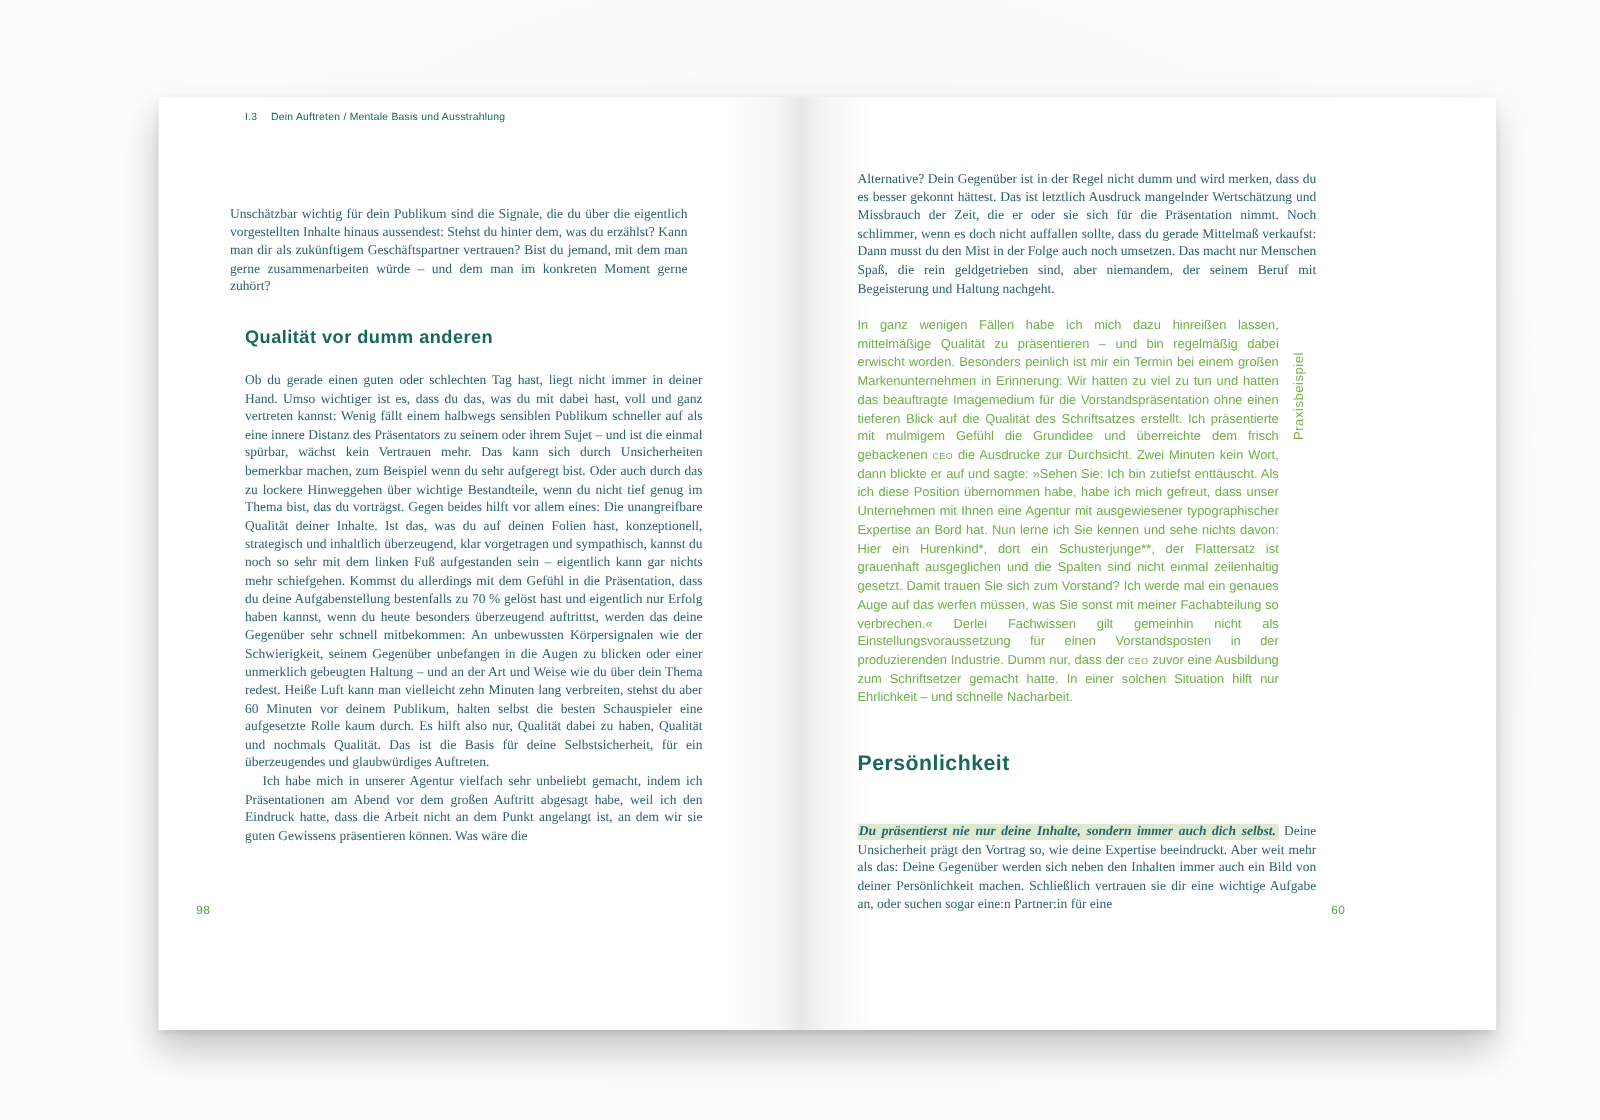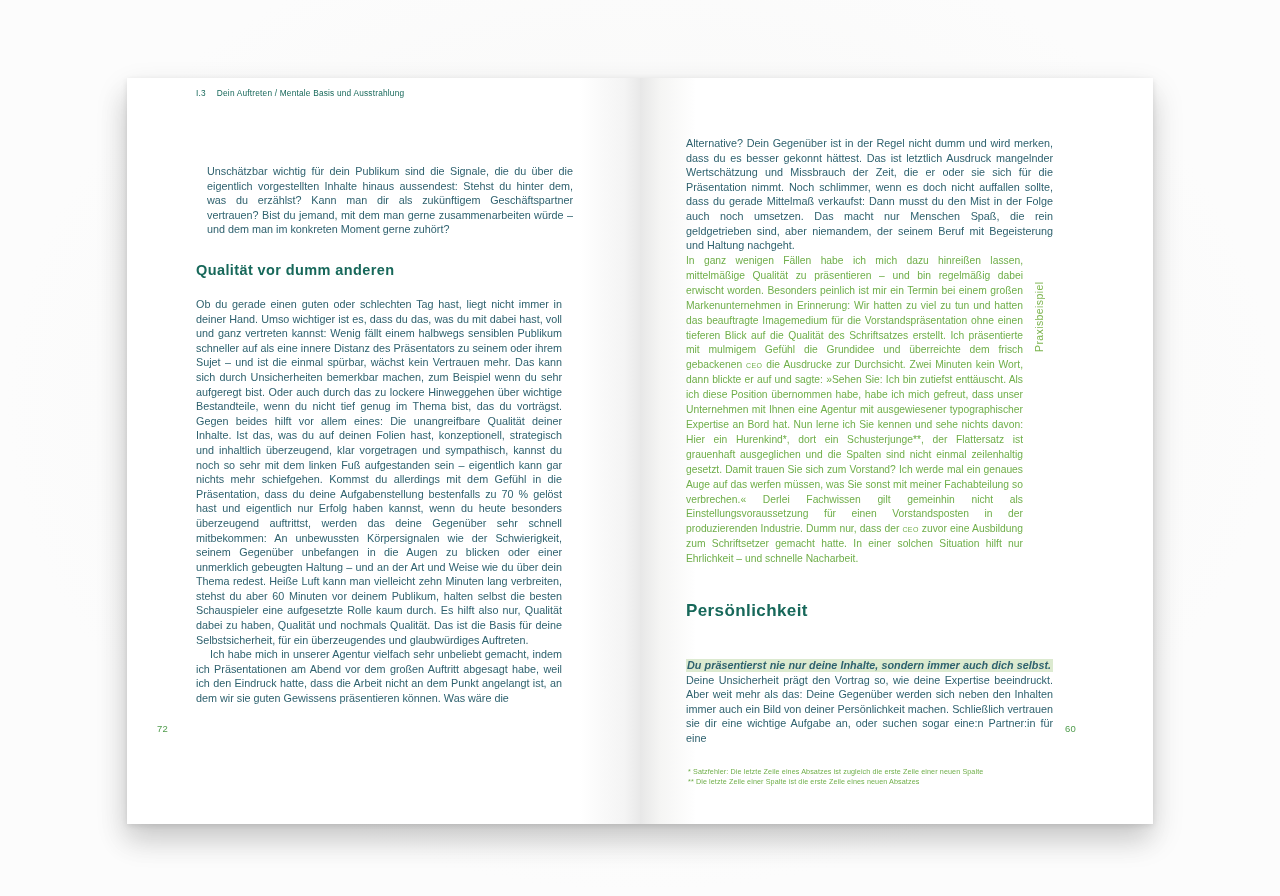--- a/index.html
+++ b/index.html
@@ -7,43 +7,44 @@
     width: 1280px; height: 896px;
     overflow: hidden;
     background: radial-gradient(ellipse at 50% 45%, #f6f6f5 0%, #fcfcfc 70%);
     font-family: "Liberation Sans", sans-serif;
   }
   .book {
     position: absolute; left: 127px; top: 78px;
     width: 1026px; height: 746px;
     box-shadow: 0 14px 30px rgba(0,0,0,.16), -4px 18px 26px rgba(0,0,0,.07), 0 2px 6px rgba(0,0,0,.10);
     background: #fff;
+    padding-left: 44px;
   }
   .page { position: absolute; top: 0; height: 100%; width: 513px; }
   .page.left  { left: 0;     background: linear-gradient(to right, #ffffff 0%, #ffffff 88%, #f4f4f4 97%, #e9e9e9 100%); }
   .page.right { left: 513px; background: linear-gradient(to right, #e7e7e7 0%, #f5f5f4 4%, #ffffff 11%); }
 
   
   .serif {
-    font-family: Liberation Sans, sans-serif;
+    font-family: Liberation Serif, serif;
     color: #2e616e;
     font-size: 10.8px; line-height: 14.6px;
     text-align: justify;
     hyphens: auto; -webkit-hyphens: auto;
   }
   .teal-head {
     font-family: "Liberation Sans", sans-serif;
     color: #17685a; font-weight: 700; letter-spacing: .4px;
   }
 
   
   .running-header { position: absolute; left: 69px; top: 10px; font-size: 8.3px; color: #17685a; letter-spacing: .2px; }
   .running-header .chap { margin-right: 11px; }
   .page-title { position: absolute; left: 69px; top: 52px; font-size: 17.5px; }
-  .intro { position: absolute; left: 80px; top: 86px; width: 366px; }
+  .intro { position: absolute; left: 57px; top: 86px; width: 366px; }
   .sec-head-quality { position: absolute; left: 69px; top: 184px; font-size: 14.5px; }
   .body-left { position: absolute; left: 69px; top: 219px; width: 366px; }
   .body-left .p2 { text-indent: 14px; }
   .pagenum { position: absolute; font-size: 9.5px; color: #4e9b4b; letter-spacing: .3px; }
   .pagenum.left-n  { left: 30px;  top: 645px; }
   .pagenum.right-n { left: 425px; top: 645px; }
 
   
   .cont-para { position: absolute; left: 46px; top: 58px; width: 367px; }
   .praxis {
@@ -81,36 +82,32 @@
 
     <div class="intro serif">Unschätzbar wichtig für dein Publikum sind die Signale, die du über die eigentlich vorgestellten Inhalte hinaus aussendest: Stehst du hinter dem, was du erzählst? Kann man dir als zukünftigem Geschäftspartner vertrauen? Bist du jemand, mit dem man gerne zusammenarbeiten würde – und dem man im konkreten Moment gerne zuhört?</div>
 
     <div class="sec-head-quality teal-head">Qualität vor dumm anderen</div>
 
     <div class="body-left">
       <div class="serif p1">Ob du gerade einen guten oder schlechten Tag hast, liegt nicht immer in deiner Hand. Umso wichtiger ist es, dass du das, was du mit dabei hast, voll und ganz vertreten kannst: Wenig fällt einem halbwegs sensiblen Publikum schneller auf als eine innere Distanz des Präsentators zu seinem oder ihrem Sujet – und ist die einmal spürbar, wächst kein Vertrauen mehr. Das kann sich durch Unsicherheiten bemerkbar machen, zum Beispiel wenn du sehr aufgeregt bist. Oder auch durch das zu lockere Hinweggehen über wichtige Bestandteile, wenn du nicht tief genug im Thema bist, das du vorträgst. Gegen beides hilft vor allem eines: Die unangreifbare Qualität deiner Inhalte. Ist das, was du auf deinen Folien hast, konzeptionell, strategisch und inhaltlich überzeugend, klar vorgetragen und sympathisch, kannst du noch so sehr mit dem linken Fuß aufgestanden sein – eigentlich kann gar nichts mehr schiefgehen. Kommst du allerdings mit dem Gefühl in die Präsentation, dass du deine Aufgabenstellung bestenfalls zu 70 % gelöst hast und eigentlich nur Erfolg haben kannst, wenn du heute besonders überzeugend auftrittst, werden das deine Gegenüber sehr schnell mitbekommen: An unbewussten Körpersignalen wie der Schwierigkeit, seinem Gegenüber unbefangen in die Augen zu blicken oder einer unmerklich gebeugten Haltung – und an der Art und Weise wie du über dein Thema redest. Heiße Luft kann man vielleicht zehn Minuten lang verbreiten, stehst du aber 60 Minuten vor deinem Publikum, halten selbst die besten Schauspieler eine aufgesetzte Rolle kaum durch. Es hilft also nur, Qualität dabei zu haben, Qualität und nochmals Qualität. Das ist die Basis für deine Selbstsicherheit, für ein überzeugendes und glaubwürdiges Auftreten.</div>
       <div class="serif p2">Ich habe mich in unserer Agentur vielfach sehr unbeliebt gemacht, indem ich Präsentationen am Abend vor dem großen Auftritt abgesagt habe, weil ich den Eindruck hatte, dass die Arbeit nicht an dem Punkt angelangt ist, an dem wir sie guten Gewissens präsentieren können. Was wäre die</div>
     </div>
 
-    <div class="pagenum left-n">72</div>
+    <div class="pagenum left-n">98</div>
   </div>
 
   <div class="page right">
 
     <div class="cont-para serif">Alternative? Dein Gegenüber ist in der Regel nicht dumm und wird merken, dass du es besser gekonnt hättest. Das ist letztlich Ausdruck mangelnder Wertschätzung und Missbrauch der Zeit, die er oder sie sich für die Präsentation nimmt. Noch schlimmer, wenn es doch nicht auffallen sollte, dass du gerade Mittelmaß verkaufst: Dann musst du den Mist in der Folge auch noch umsetzen. Das macht nur Menschen Spaß, die rein geldgetrieben sind, aber niemandem, der seinem Beruf mit Begeisterung und Haltung nachgeht.</div>
 
     <div class="praxis"><span>In ganz wenigen Fällen habe ich mich dazu hinreißen lassen, mittelmäßige Qualität zu präsentieren – und bin regelmäßig dabei erwischt worden. Besonders peinlich ist mir ein Termin bei einem großen Markenunternehmen in Erinnerung: Wir hatten zu viel zu tun und hatten das beauftragte Imagemedium für die Vorstandspräsentation ohne einen tieferen Blick auf die Qualität des Schriftsatzes erstellt. Ich präsentierte mit mulmigem Gefühl die Grundidee und überreichte dem frisch gebackenen </span><span class="smallcaps">ceo</span><span> die Ausdrucke zur Durchsicht. Zwei Minuten kein Wort, dann blickte er auf und sagte: »Sehen Sie: Ich bin zutiefst enttäuscht. Als ich diese Position übernommen habe, habe ich mich gefreut, dass unser Unternehmen mit Ihnen eine Agentur mit ausgewiesener typographischer Expertise an Bord hat. Nun lerne ich Sie kennen und sehe nichts davon: Hier ein Hurenkind*, dort ein Schusterjunge**, der Flattersatz ist grauenhaft ausgeglichen und die Spalten sind nicht einmal zeilenhaltig gesetzt. Damit trauen Sie sich zum Vorstand? Ich werde mal ein genaues Auge auf das werfen müssen, was Sie sonst mit meiner Fachabteilung so verbrechen.« Derlei Fachwissen gilt gemeinhin nicht als Einstellungsvoraussetzung für einen Vorstandsposten in der produzierenden Industrie. Dumm nur, dass der </span><span class="smallcaps">ceo</span><span> zuvor eine Ausbildung zum Schriftsetzer gemacht hatte. In einer solchen Situation hilft nur Ehrlichkeit – und schnelle Nacharbeit.</span></div>
 
     <div class="praxis-label">Praxisbeispiel</div>
 
     <div class="sec-head-pers teal-head">Persönlichkeit</div>
 
     <div class="pers-para serif"><span class="hl">Du präsentierst nie nur deine Inhalte, sondern immer auch dich selbst.</span><span> Deine Unsicherheit prägt den Vortrag so, wie deine Expertise beeindruckt. Aber weit mehr als das: Deine Gegenüber werden sich neben den Inhalten immer auch ein Bild von deiner Persönlichkeit machen. Schließlich vertrauen sie dir eine wichtige Aufgabe an, oder suchen sogar eine:n Partner:in für eine</span></div>
 
-    <div class="footnotes">
-      <div>* Satzfehler: Die letzte Zeile eines Absatzes ist zugleich die erste Zeile einer neuen Spalte</div>
-      <div>** Die letzte Zeile einer Spalte ist die erste Zeile eines neuen Absatzes</div>
-    </div>
 
     <div class="pagenum right-n">60</div>
   </div>
 
 </div>
 
 </body></html>

